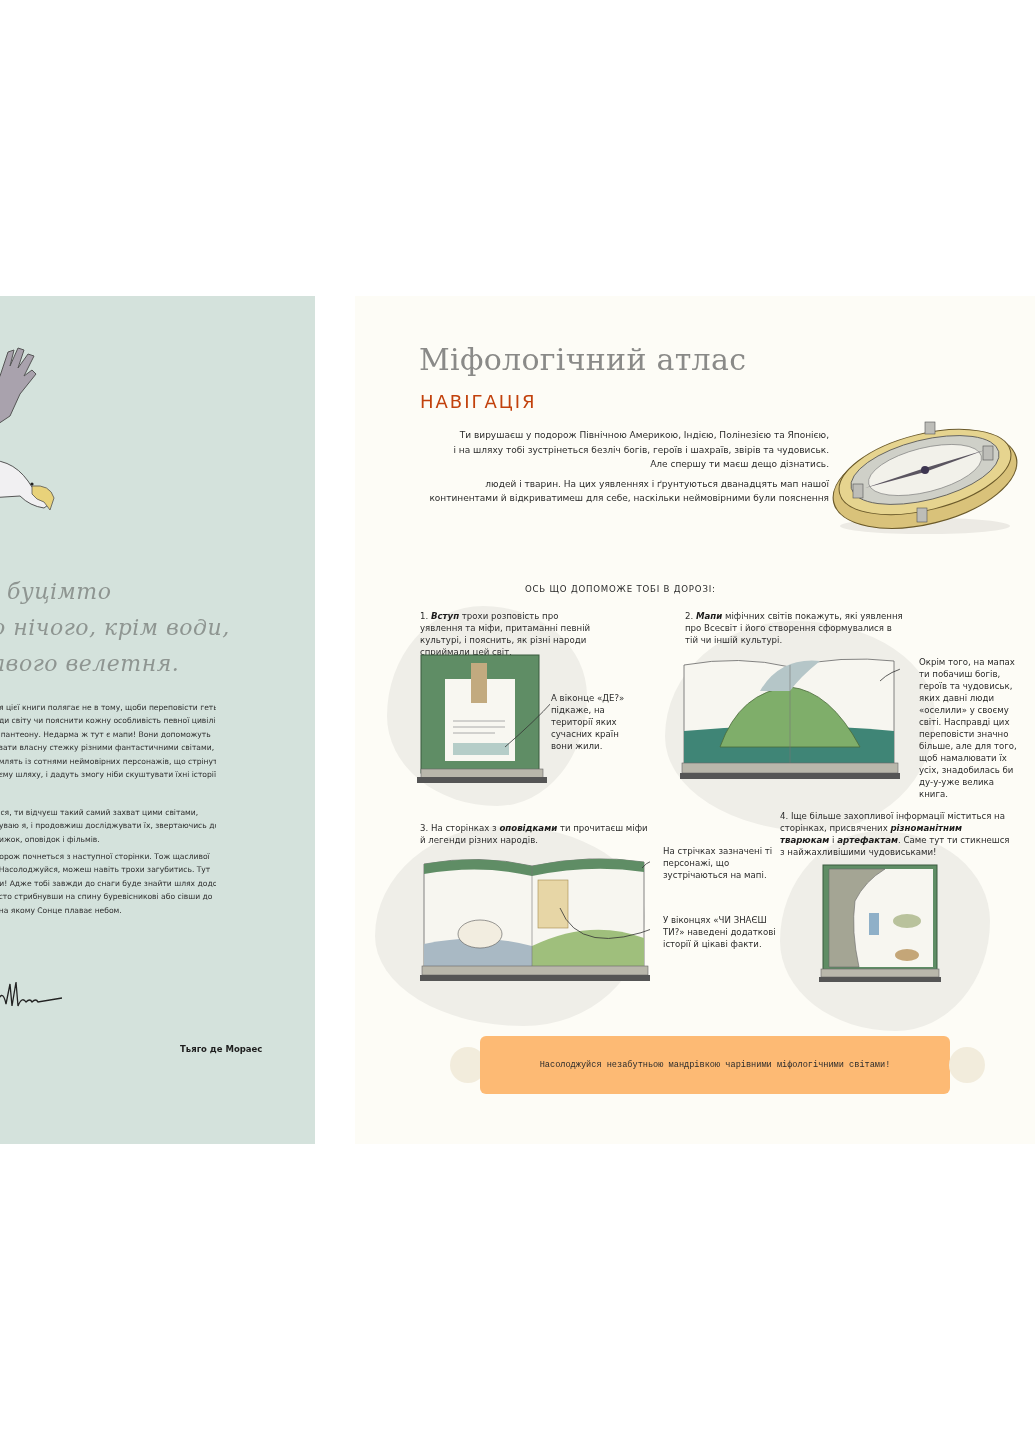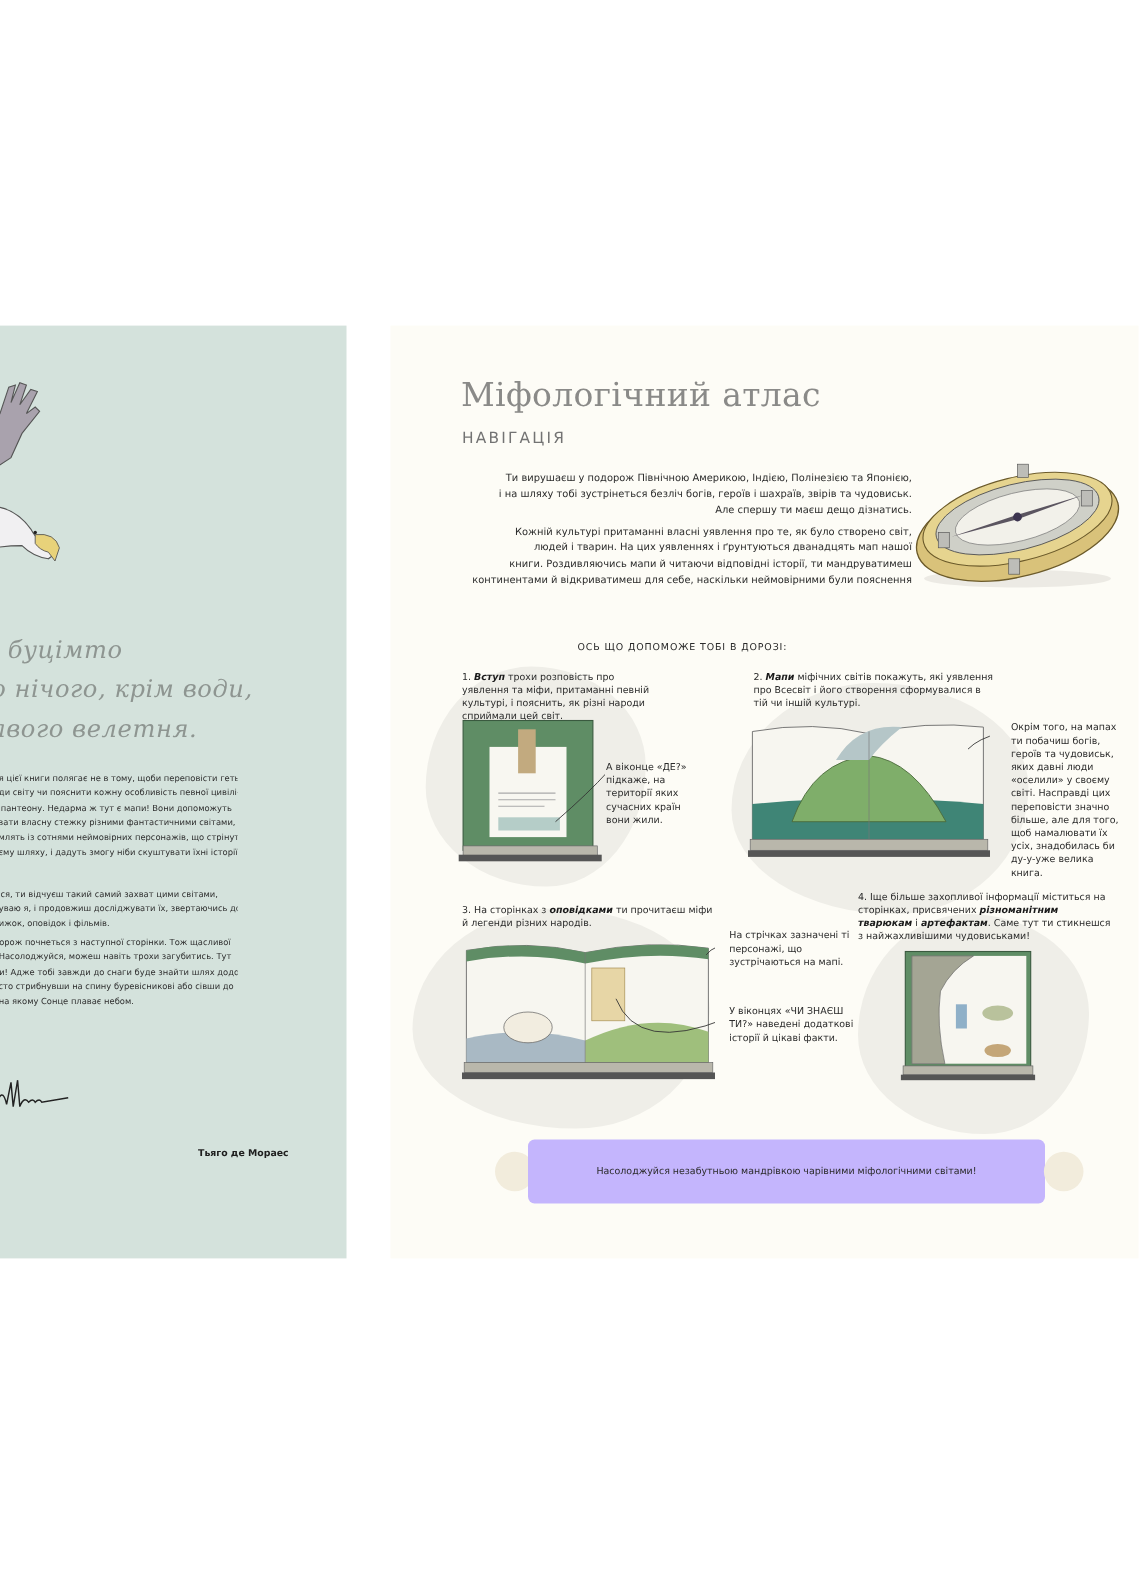--- a/index.html
+++ b/index.html
@@ -17,21 +17,21 @@
   .left-text div { white-space: nowrap; overflow: hidden; }
   .lt1 { top: 405px; }
   .lt2 { top: 510px; }
   .lt3 { top: 554px; }
   .signature { position: absolute; left: -4px; top: 680px; width: 70px; height: 40px; }
   .author { position: absolute; left: 135px; top: 748px; font-size: 8.5px; font-weight: bold; color: #1e1e1e; margin-left: 45px; }
 
   
   .right-page { position: absolute; left: 315px; top: 0; width: 720px; height: 848px; background: #fdfcf6; overflow: hidden; margin-left: 40px; }
   .title { position: absolute; left: 64px; top: 46px; font-family: "DejaVu Serif", serif; font-size: 30px; color: #8a8a88; letter-spacing: 0.3px; }
-  .subtitle { position: absolute; left: 65px; top: 95px; font-size: 14px; letter-spacing: 2px; color: #737373; }
+  .subtitle { position: absolute; left: 65px; top: 95px; font-size: 18px; letter-spacing: 2px; color: #c2410c; }
   .intro { position: absolute; left: 64px; top: 132px; width: 410px; font-size: 9px; line-height: 14.6px; color: #2b2b2b; }
   .intro p { margin-bottom: 5px; text-align: right; }
   .compass { position: absolute; left: 470px; top: 112px; width: 200px; height: 130px; }
 
   .section-title { position: absolute; left: 170px; top: 288px; font-size: 8.6px; letter-spacing: 0.8px; color: #2a2a2a; }
 
   .blob { position: absolute; background: #efeee8; border-radius: 48% 52% 45% 55% / 55% 45% 55% 45%; }
   .b1 { left: 32px; top: 310px; width: 200px; height: 200px; }
   .b2 { left: 310px; top: 325px; width: 270px; height: 210px; }
   .b3 { left: 20px; top: 530px; width: 270px; height: 200px; }
@@ -48,21 +48,21 @@
   .n2 { left: 564px; top: 360px; width: 100px; }
   .n3 { left: 308px; top: 549px; width: 120px; }
   .n4 { left: 308px; top: 618px; width: 120px; }
 
   .book { position: absolute; }
   .book1 { left: 60px; top: 355px; width: 135px; height: 135px; }
   .book2 { left: 325px; top: 355px; width: 220px; height: 135px; }
   .book3 { left: 65px; top: 552px; width: 230px; height: 135px; }
   .book4 { left: 460px; top: 565px; width: 130px; height: 125px; }
 
-  .banner { position: absolute; left: 125px; top: 740px; width: 470px; height: 58px; background: #c4b5fd; border-radius: 6px; }
+  .banner { position: absolute; left: 125px; top: 740px; width: 470px; height: 58px; background: #fdba74; border-radius: 6px; font-family: Liberation Mono, monospace; }
   .banner-text { position: absolute; left: 0; top: 0; width: 100%; height: 58px; line-height: 58px; text-align: center; font-size: 8.6px; color: #2b2b2b; }
   .banner-icon { position: absolute; top: 751px; width: 36px; height: 36px; border-radius: 50%; background: #f2ecdc; }
   .bi-left { left: 95px; }
   .bi-right { left: 594px; }
 </style>
 </head>
 <body>
 
 <div class="spread">
 
@@ -113,23 +113,21 @@
     <div class="title">Міфологічний атлас</div>
     <div class="subtitle">НАВІГАЦІЯ</div>
 
     <div class="intro">
       <p>
         <span style="display:block">Ти вирушаєш у подорож Північною Америкою, Індією, Полінезією та Японією,</span>
         <span style="display:block">і на шляху тобі зустрінеться безліч богів, героїв і шахраїв, звірів та чудовиськ.</span>
         <span style="display:block">Але спершу ти маєш дещо дізнатись.</span>
       </p>
       <p>
-        <span style="display:block">Кожній культурі притаманні власні уявлення про те, як було створено світ,</span>
         <span style="display:block">людей і тварин. На цих уявленнях і ґрунтуються дванадцять мап нашої</span>
-        <span style="display:block">книги. Роздивляючись мапи й читаючи відповідні історії, ти мандруватимеш</span>
         <span style="display:block">континентами й відкриватимеш для себе, наскільки неймовірними були пояснення</span>
       </p>
     </div>
 
     <svg class="compass" viewBox="0 0 200 130">
       <ellipse cx="100" cy="118" rx="85" ry="8" fill="#eceae4"></ellipse>
       <ellipse cx="100" cy="72" rx="94" ry="44" transform="rotate(-14 100 72)" fill="#d9c27a" stroke="#6b5a2a" stroke-width="1.2"></ellipse>
       <ellipse cx="100" cy="64" rx="88" ry="38" transform="rotate(-14 100 64)" fill="#e6d48f" stroke="#6b5a2a" stroke-width="1"></ellipse>
       <ellipse cx="100" cy="62" rx="76" ry="30" transform="rotate(-14 100 62)" fill="#cfd0c8" stroke="#555" stroke-width="0.8"></ellipse>
       <ellipse cx="100" cy="62" rx="58" ry="22" transform="rotate(-14 100 62)" fill="#f2f1ea" stroke="#777" stroke-width="0.6"></ellipse>

